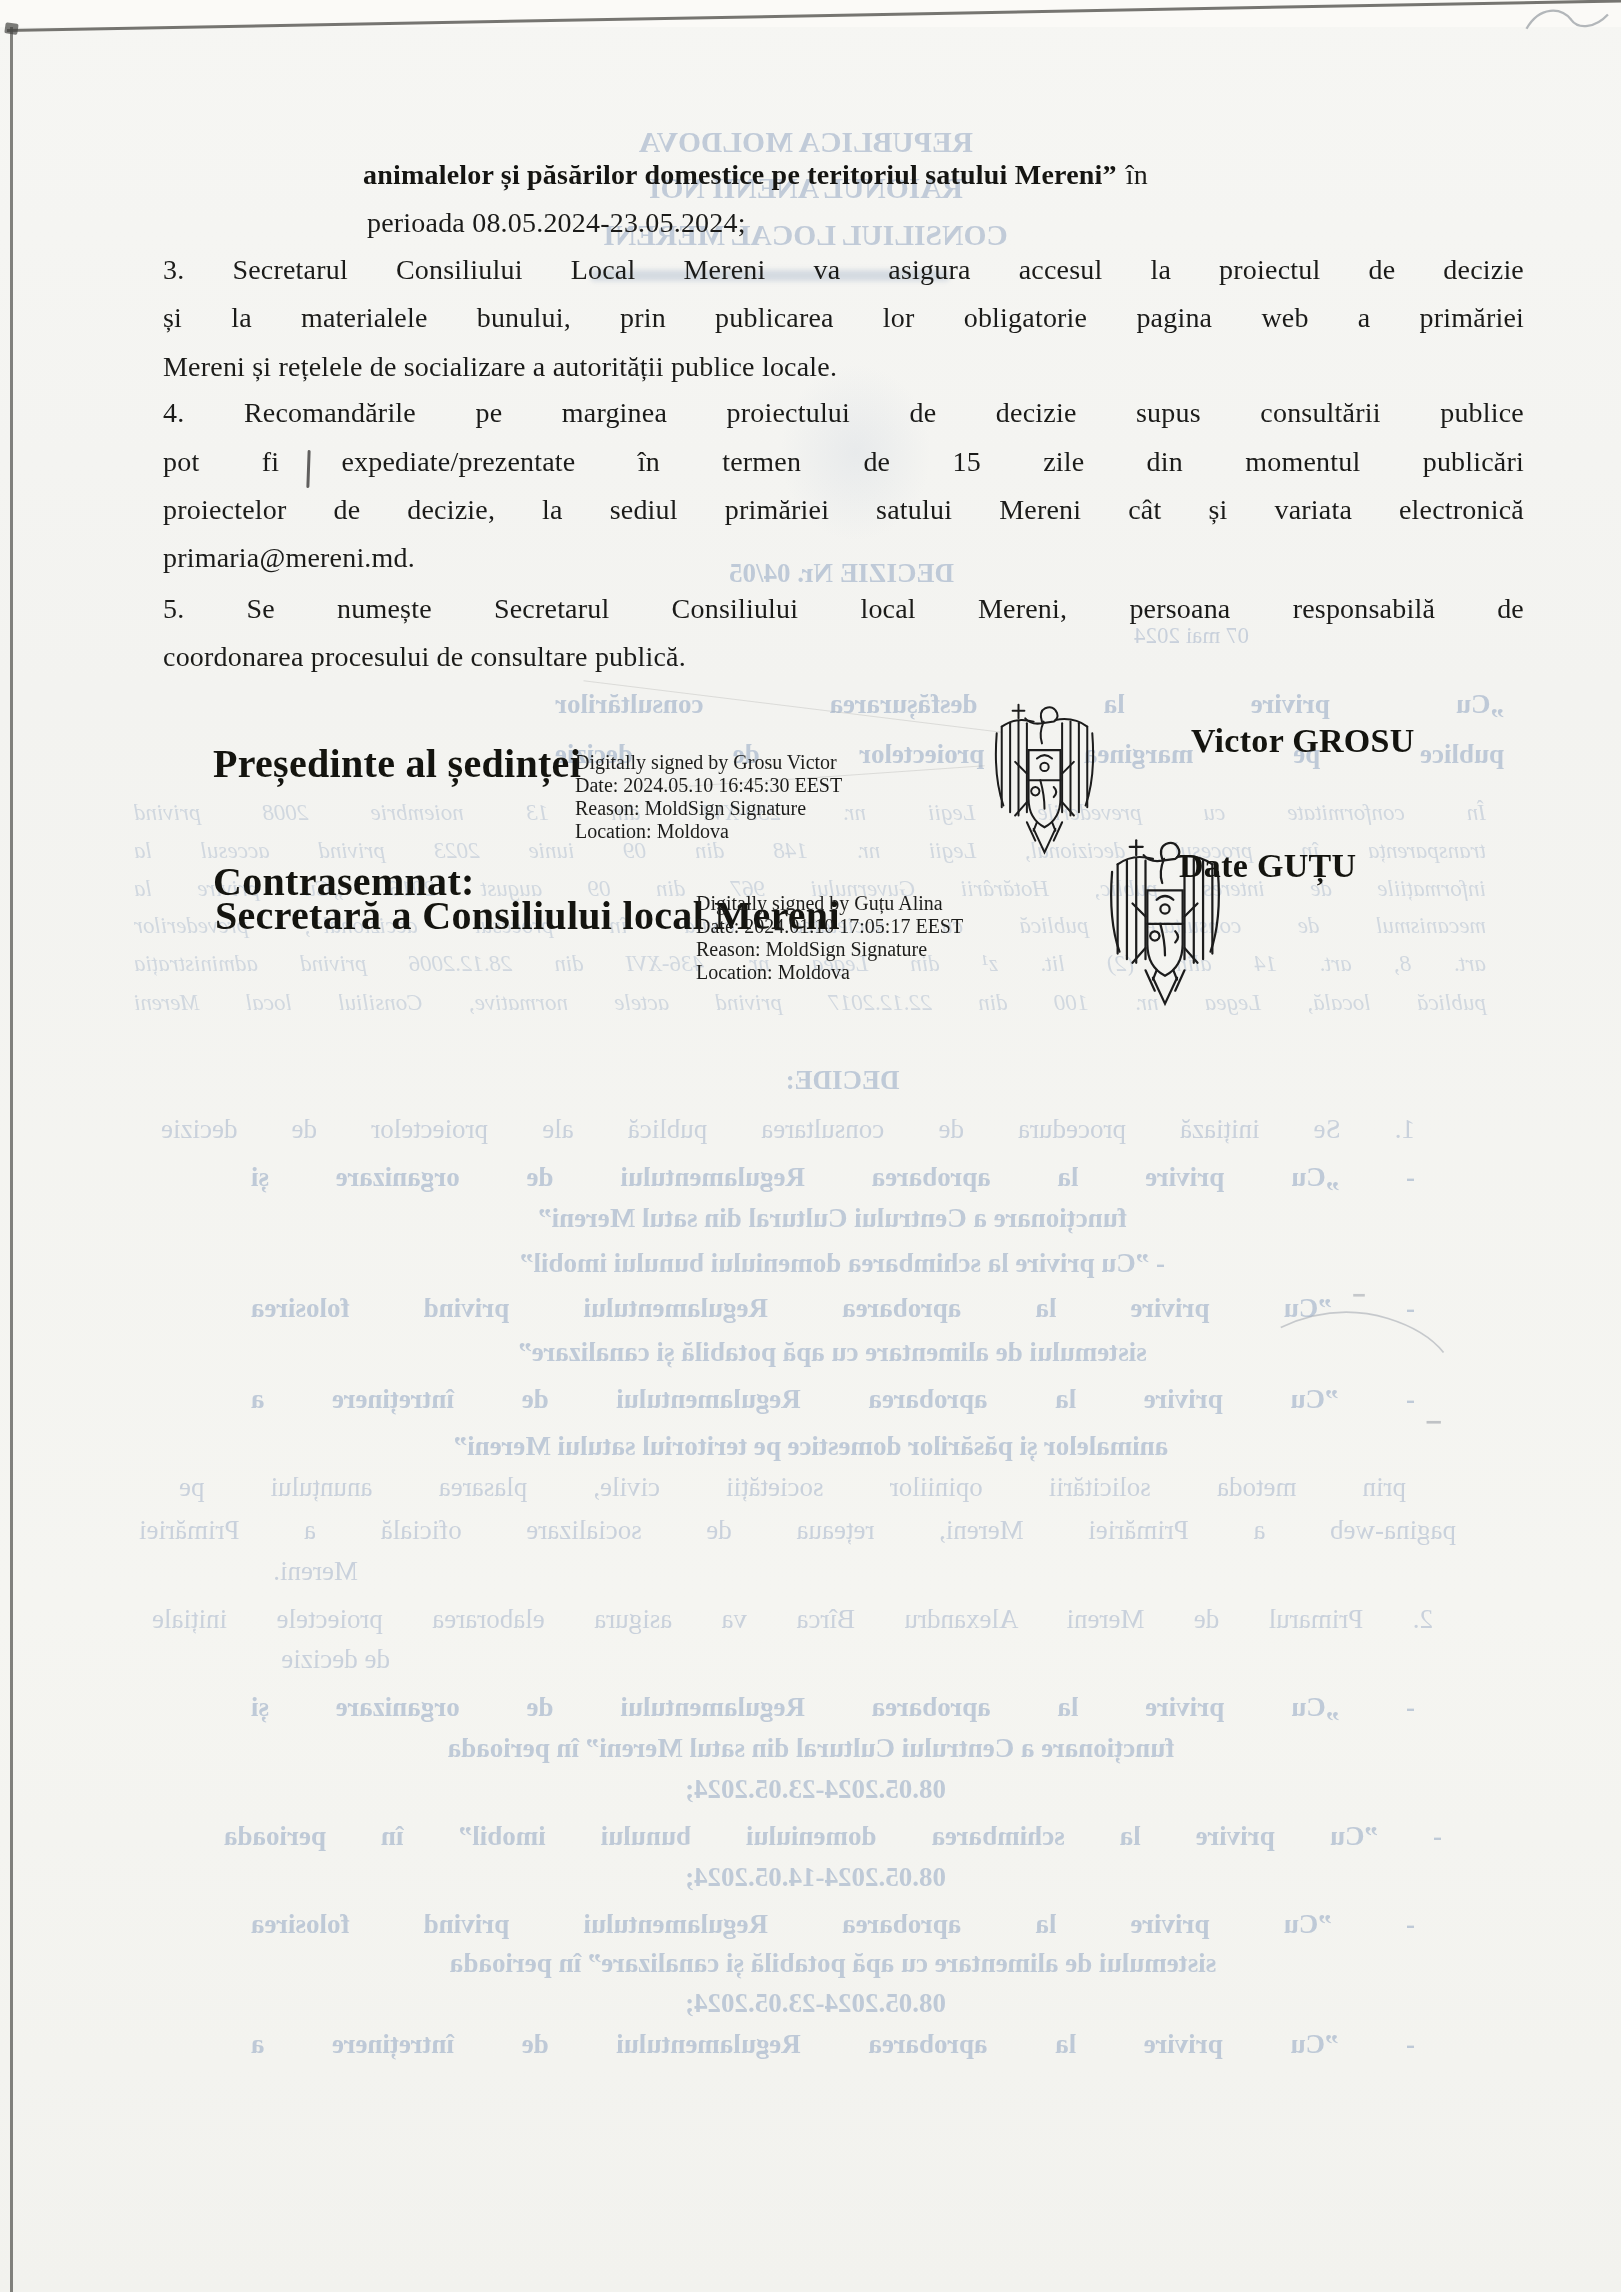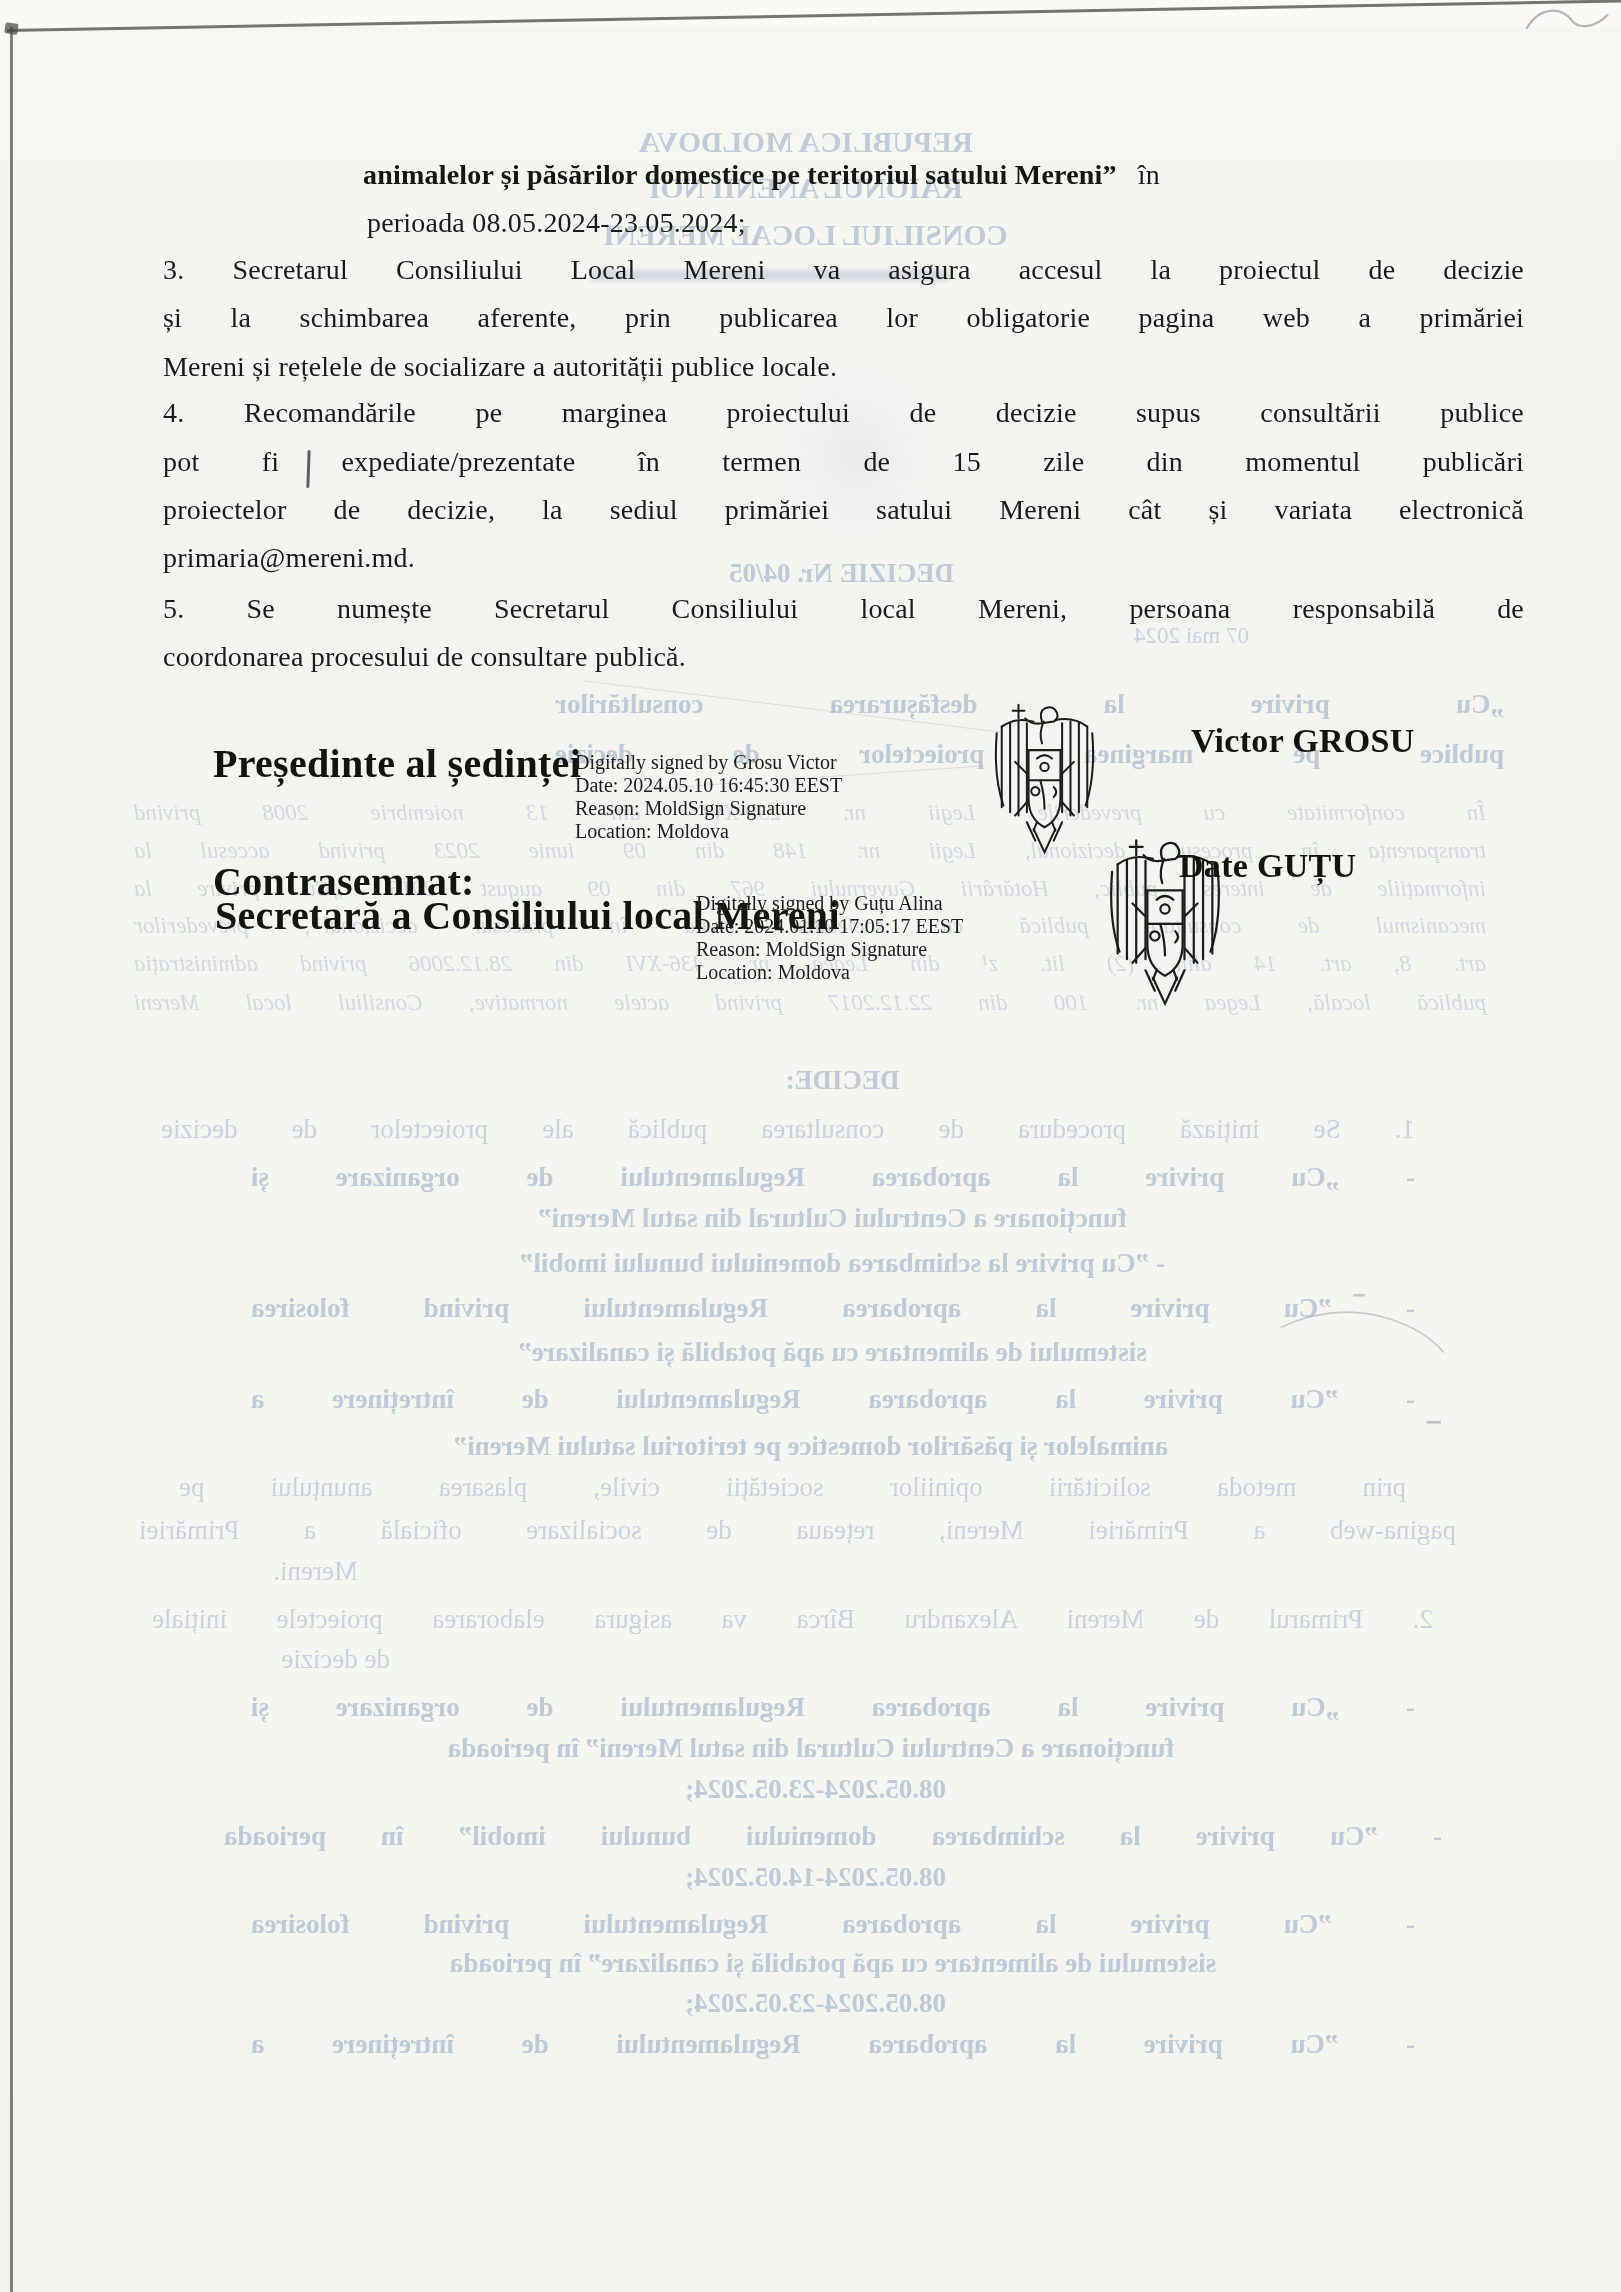--- a/index.html
+++ b/index.html
@@ -98,26 +98,26 @@
   <div class="bl b j" style="left:224px;top:1818px;width:1218px">- ”Cu privire la schimbarea domeniului bunului imobil” în perioada</div>
   <div class="bl b c" style="left:502px;top:1859px;width:627px">08.05.2024-14.05.2024;</div>
   <div class="bl b j" style="left:251px;top:1906px;width:1164px">- ”Cu privire la aprobarea Regulamentului privind folosirea</div>
   <div class="bl b c" style="left:224px;top:1945px;width:1218px">sistemului de alimentare cu apă potabilă și canalizare” în perioada</div>
   <div class="bl b c" style="left:502px;top:1985px;width:627px">08.05.2024-23.05.2024;</div>
   <div class="bl b j" style="left:251px;top:2026px;width:1164px">- ”Cu privire la aprobarea Regulamentului de întreținere a</div>
 </div>
 
 <div>
   <div class="fl" style="left:363px;top:154px">
-    <span class="bold">animalelor și păsărilor domestice pe teritoriul satului Mereni”</span><span style="margin-left:21px">în</span>
+    <span class="bold">animalelor și păsărilor domestice pe teritoriul satului Mereni”</span><span style="margin-left:9px">în</span>
   </div>
   <div class="fl" style="left:367px;top:202px">perioada 08.05.2024-23.05.2024;</div>
 
   <div class="fl j" style="top:249px">3. Secretarul Consiliului Local Mereni va asigura accesul la proiectul de decizie</div>
-  <div class="fl j" style="top:297px">și la schimbarea aferente, prin publicarea lor obligatorie pagina web a primăriei</div>
+  <div class="fl j" style="top:297px">și la materialele bunului, prin publicarea lor obligatorie pagina web a primăriei</div>
   <div class="fl" style="left:163px;top:346px">Mereni și rețelele de socializare a autorității publice locale.</div>
 
   <div class="fl j" style="top:392px">4. Recomandările pe marginea proiectului de decizie supus consultării publice</div>
   <div class="fl j" style="top:441px">pot fi expediate/prezentate în termen de 15 zile din momentul publicări</div>
   <div class="fl j" style="top:489px">proiectelor de decizie, la sediul primăriei satului Mereni cât și variata electronică</div>
   <div class="fl" style="left:163px;top:537px">primaria@mereni.md.</div>
 
   <div class="fl j" style="top:588px">5. Se numește Secretarul Consiliului local Mereni, persoana responsabilă de</div>
   <div class="fl" style="left:163px;top:636px">coordonarea procesului de consultare publică.</div>
 </div>

